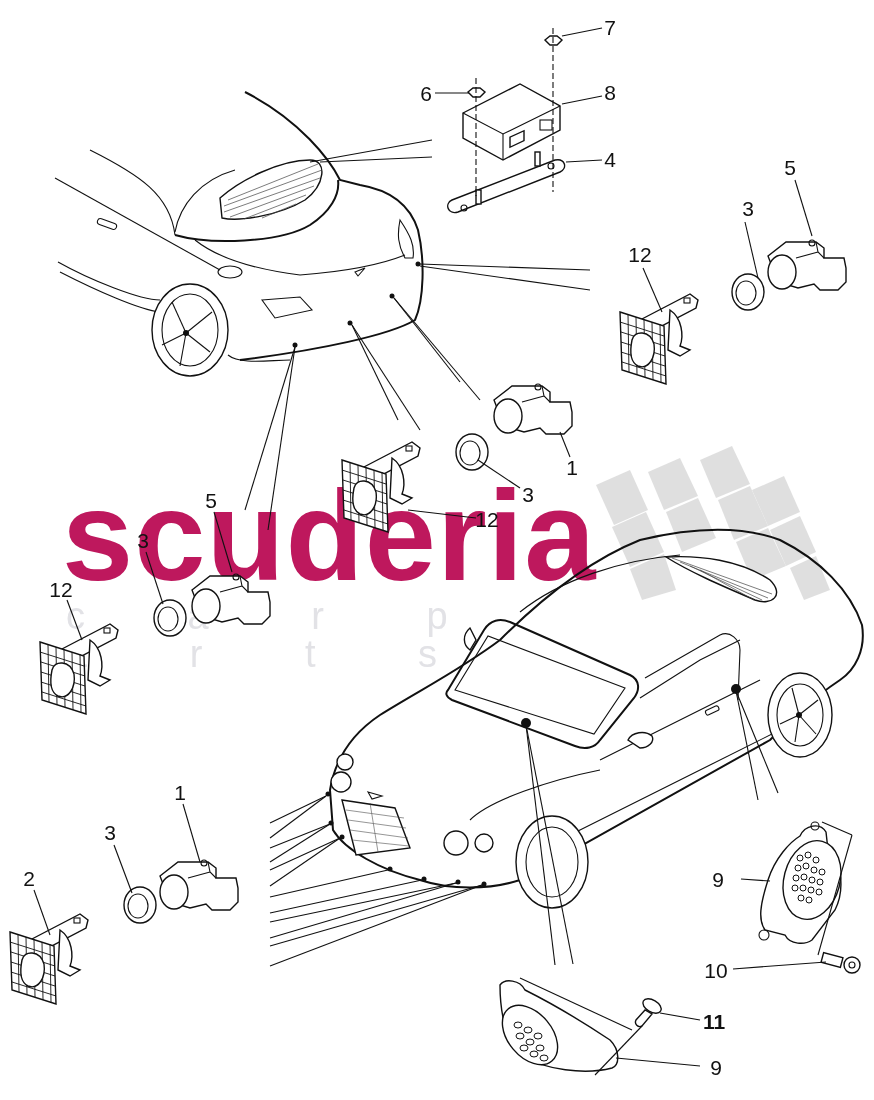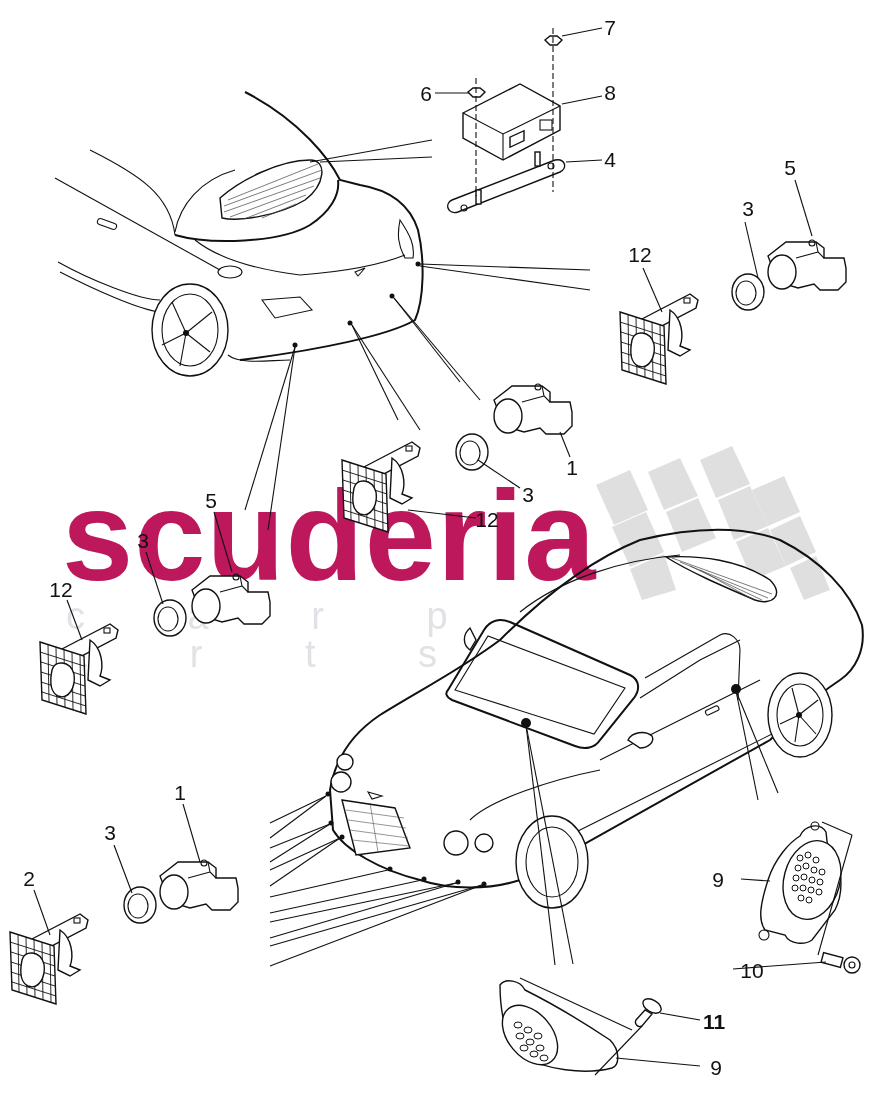--- a/index.html
+++ b/index.html
@@ -352,17 +352,17 @@
   <div class="callout" style="left:572px;top:467px;">1</div>
   <div class="callout" style="left:528px;top:494px;">3</div>
   <div class="callout" style="left:487px;top:519px;">12</div>
   <div class="callout" style="left:211px;top:500px;">5</div>
   <div class="callout" style="left:143px;top:540px;">3</div>
   <div class="callout" style="left:61px;top:589px;">12</div>
   <div class="callout" style="left:180px;top:792px;">1</div>
   <div class="callout" style="left:110px;top:832px;">3</div>
   <div class="callout" style="left:29px;top:878px;">2</div>
   <div class="callout" style="left:718px;top:879px;">9</div>
-  <div class="callout" style="left:752px;top:970px;">10</div>
+  <div class="callout" style="left:716px;top:970px;">10</div>
   <div class="callout" style="left:714px;top:1021px;font-weight:bold;">11</div>
   <div class="callout" style="left:716px;top:1067px;">9</div>
 
 </div>
 
 </body></html>

